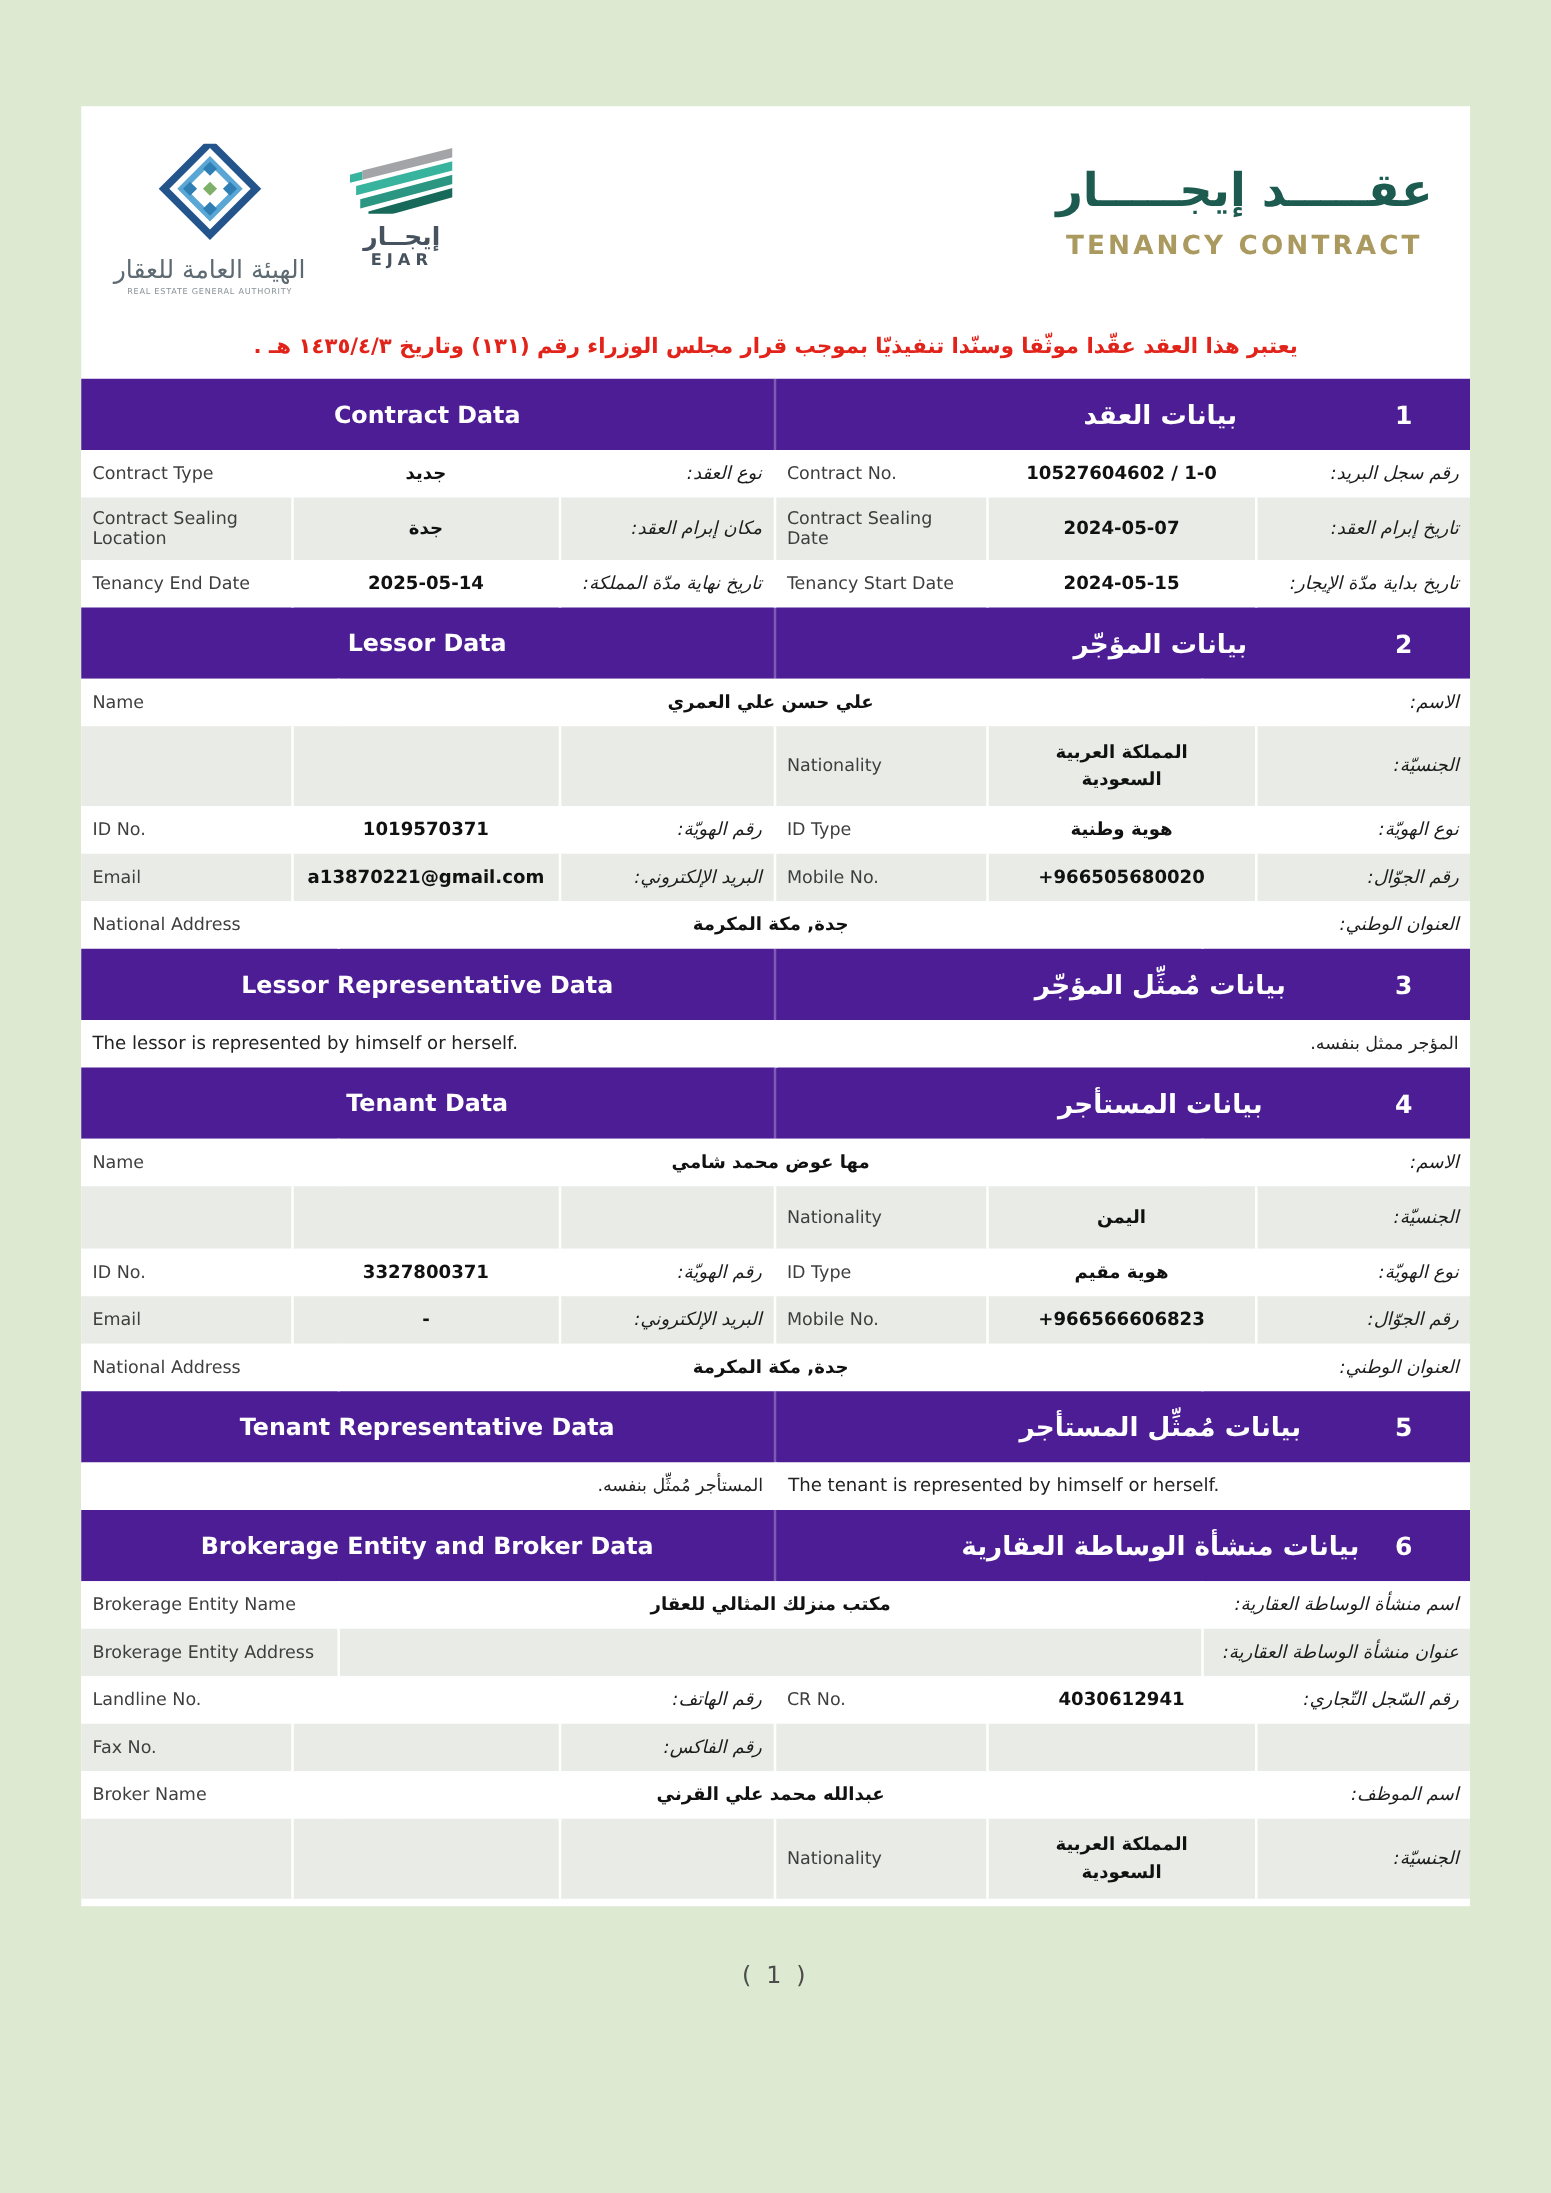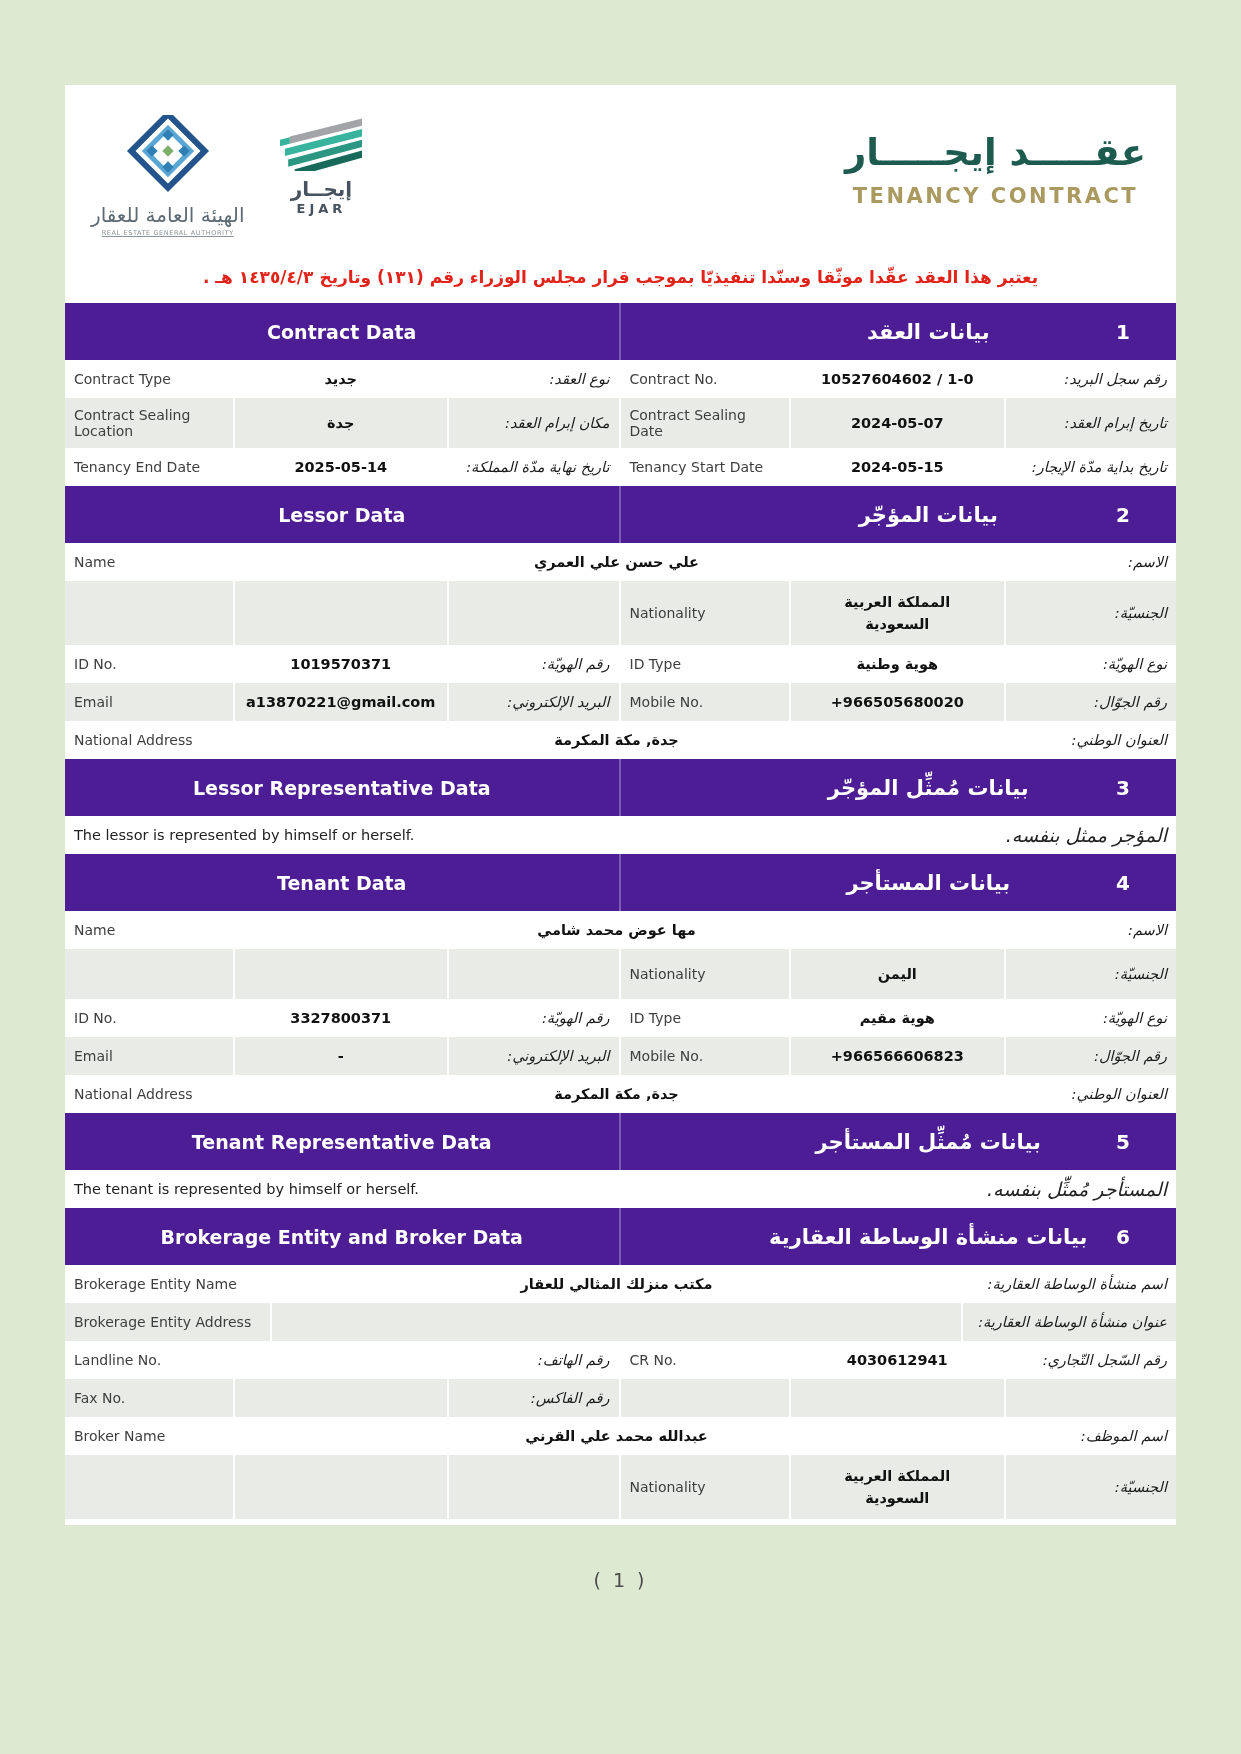--- a/index.html
+++ b/index.html
@@ -14,21 +14,21 @@
     margin:85px 65px 0 65px;
     width:1111px;
     background:#ffffff;
     padding-bottom:6px;
   }
   
   .hdr { display:flex; justify-content:space-between; align-items:flex-start; padding:30px 26px 6px 26px; }
   .logos { display:flex; gap:36px; align-items:flex-start; }
   .logo-block { text-align:center; }
   .rega-ar { font-size:20px; color:#5d6a72; margin-top:4px; }
-  .rega-en { font-size:6.5px; color:#8a9399; letter-spacing:.6px; margin-top:2px;text-decoration:underline; }
+  .rega-en { font-size:6.5px; color:#8a9399; letter-spacing:.6px; margin-top:2px; }
   .ejar-ar { font-size:20px; color:#46525e; font-weight:bold; margin-top:2px; }
   .ejar-en { font-size:13px; color:#46525e; font-weight:bold; letter-spacing:4px; }
   .title-block { text-align:center; margin-top:16px; padding-right:4px; }
   .title-ar { font-size:37px; font-weight:bold; color:#1d5b50; }
   .title-en { font-size:21px; font-weight:bold; color:#ab9a60; letter-spacing:2.5px; margin-top:10px; }
   
   .disclaimer {
     direction:rtl; text-align:center; margin-top:24px;
     color:#e2231a; font-weight:bold; font-size:17px; padding:0 40px;
   }
@@ -54,21 +54,21 @@
   .half:first-child { border-right:2px solid #fff; }
   .cell { display:flex; align-items:center; padding:4px 9px; }
   .cell + .cell { border-left:2px solid #fff; }
   .en-l { width:168px; color:#3e3e3e; font-size:14px; }
   .val  { flex:1; justify-content:center; text-align:center; font-weight:bold; font-size:14.5px; color:#111; }
   .ar-l { width:172px; direction:rtl; font-size:14.5px; color:#1c1c1c;font-style:italic; }
   .full .en-l { width:205px; }
   .full .ar-l { width:215px; }
   .wrap-val { max-width:165px; line-height:1.55; }
   .note-en { flex:1; color:#222; font-size:14.5px; }
-  .note-ar { flex:1; direction:rtl; font-size:19px; color:#222;font-style:italic; }
+  .note-ar { flex:1; direction:rtl; font-size:14px; color:#222; }
   
   .footer { text-align:center; margin-top:44px; color:#4c4c4c; font-size:19px; letter-spacing:3px; }
 </style>
 </head>
 <body>
 
 <div class="card">
 
   <div class="hdr">
     <div class="logos">
@@ -409,22 +409,22 @@
     <div class="sec-head">
       <div class="sec-left">
           <span class="sec-title-en">Tenant Representative Data</span>
         </div>
       <div class="sec-right">
         <span class="sec-title-ar">بيانات مُمثِّل المستأجر</span>
         <span class="sec-num">5</span>
       </div>
     </div>
     <div class="row">
+      <div class="cell note-ar">المستأجر مُمثِّل بنفسه.</div>
       <div class="cell note-en">The tenant is represented by himself or herself.</div>
-      <div class="cell note-ar">المستأجر مُمثِّل بنفسه.</div>
     </div>
   </div>
 
   <div>
     <div class="sec-head">
       <div class="sec-left">
           <span class="sec-title-en">Brokerage Entity and Broker Data</span>
         </div>
       <div class="sec-right">
         <span class="sec-title-ar">بيانات منشأة الوساطة العقارية</span>

